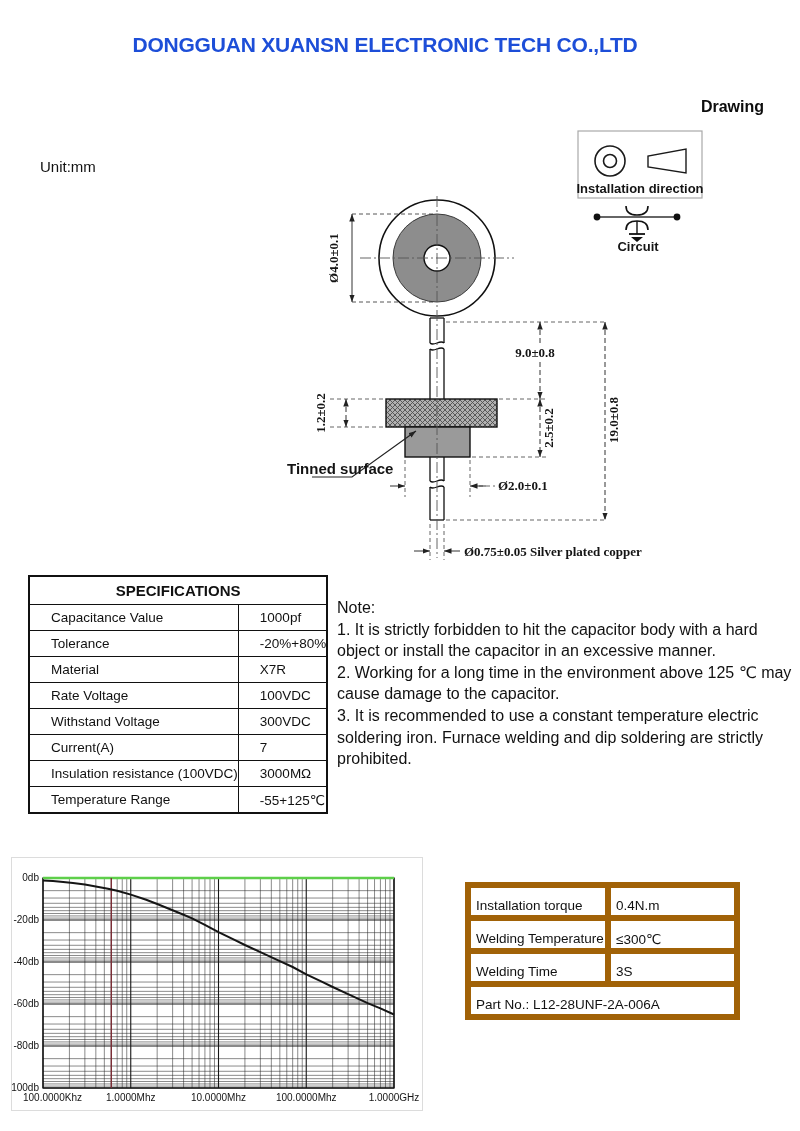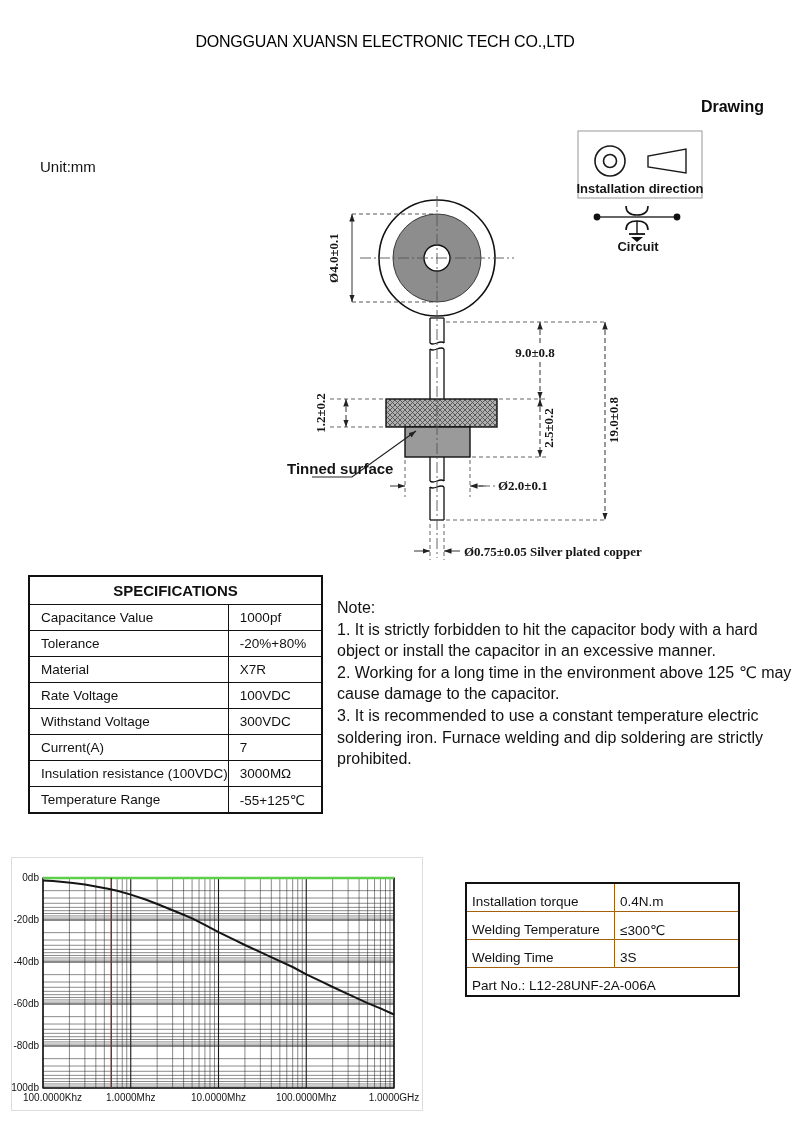--- a/index.html
+++ b/index.html
@@ -4,21 +4,21 @@
 <style>
   html,body{margin:0;padding:0;}
   body{
     width:800px;height:1131px;position:relative;background:#ffffff;
     font-family:"Liberation Sans","DejaVu Sans",sans-serif;color:#111;
     overflow:hidden;
   }
   .abs{position:absolute;}
   .page-title{
     left:0;top:33px;width:770px;text-align:center;
-    font-size:16px;font-weight:normal;letter-spacing:-0.2px;color:#000000;
+    font-size:21px;font-weight:bold;letter-spacing:-0.2px;color:#1d4ed8;
   }
   .doc-subtitle{
     left:0;top:98px;width:764px;text-align:right;
     font-size:16px;font-weight:bold;color:#0d0d0d;
   }
   .unit-label{left:40px;top:158px;font-size:15px;}
   svg text{fill:#141414;}
   .dimtext{font-family:"Liberation Serif","DejaVu Serif",serif;font-weight:bold;font-size:13px;}
   .callouttext{font-size:15px;font-weight:600;}
   .smalllabel{font-size:13px;font-weight:600;}
@@ -28,41 +28,41 @@
   .spec-table{
     left:28px;top:575px;width:295px;
     border:2px solid #111;
     font-size:13.5px;
   }
   .spec-table th{
     border:1px solid #111;height:27px;
     font-size:15px;font-weight:bold;text-align:center;padding:0;margin-left:6px;
   }
   .spec-table td{
-    border:1px solid #111;height:25px;padding:0 0 0 11px;
+    border:1px solid #111;height:25px;padding:0 0 0 21px;
     white-space:nowrap;
   }
   .spec-table td.val{width:105px;}
 
   
   .note-block{left:337px;top:597px;width:462px;font-size:16px;line-height:21.6px;}
   .note-block div{margin:0;}
 
   
   .chart-box{left:11px;top:857px;width:410px;height:252px;border:1px solid #dcdcdc;background:#fff;}
   .chart-box svg{display:block;}
   .ticktext{font-size:10px;}
 
   
   .install-table{
     left:465px;top:882px;width:275px;
     border:2px solid #111;font-size:13.5px;
   }
   .install-table td{
-    border:1px solid #a16207;height:19px;padding:8px 0 0 5px;white-space:nowrap;
+    border:6px solid #a16207;height:19px;padding:8px 0 0 5px;white-space:nowrap;
   }
   .install-table td.val{width:118px;}
 </style>
 </head>
 <body>
 
 <div class="abs page-title">DONGGUAN XUANSN ELECTRONIC TECH CO.,LTD</div>
 <div class="abs doc-subtitle">Drawing</div>
 <div class="abs unit-label">Unit:mm</div>
 

